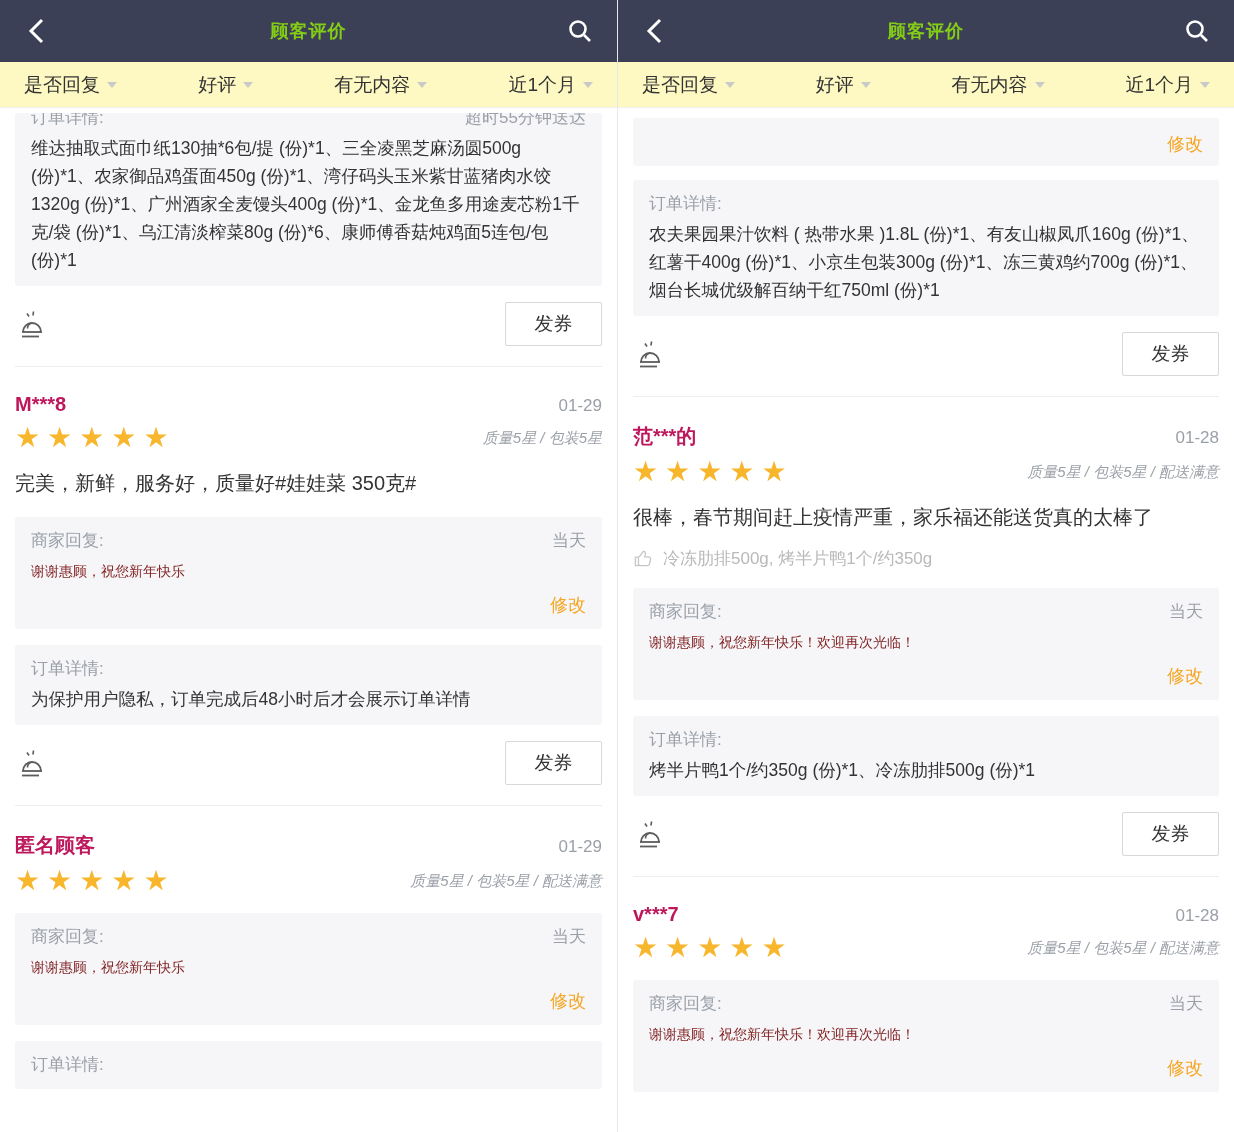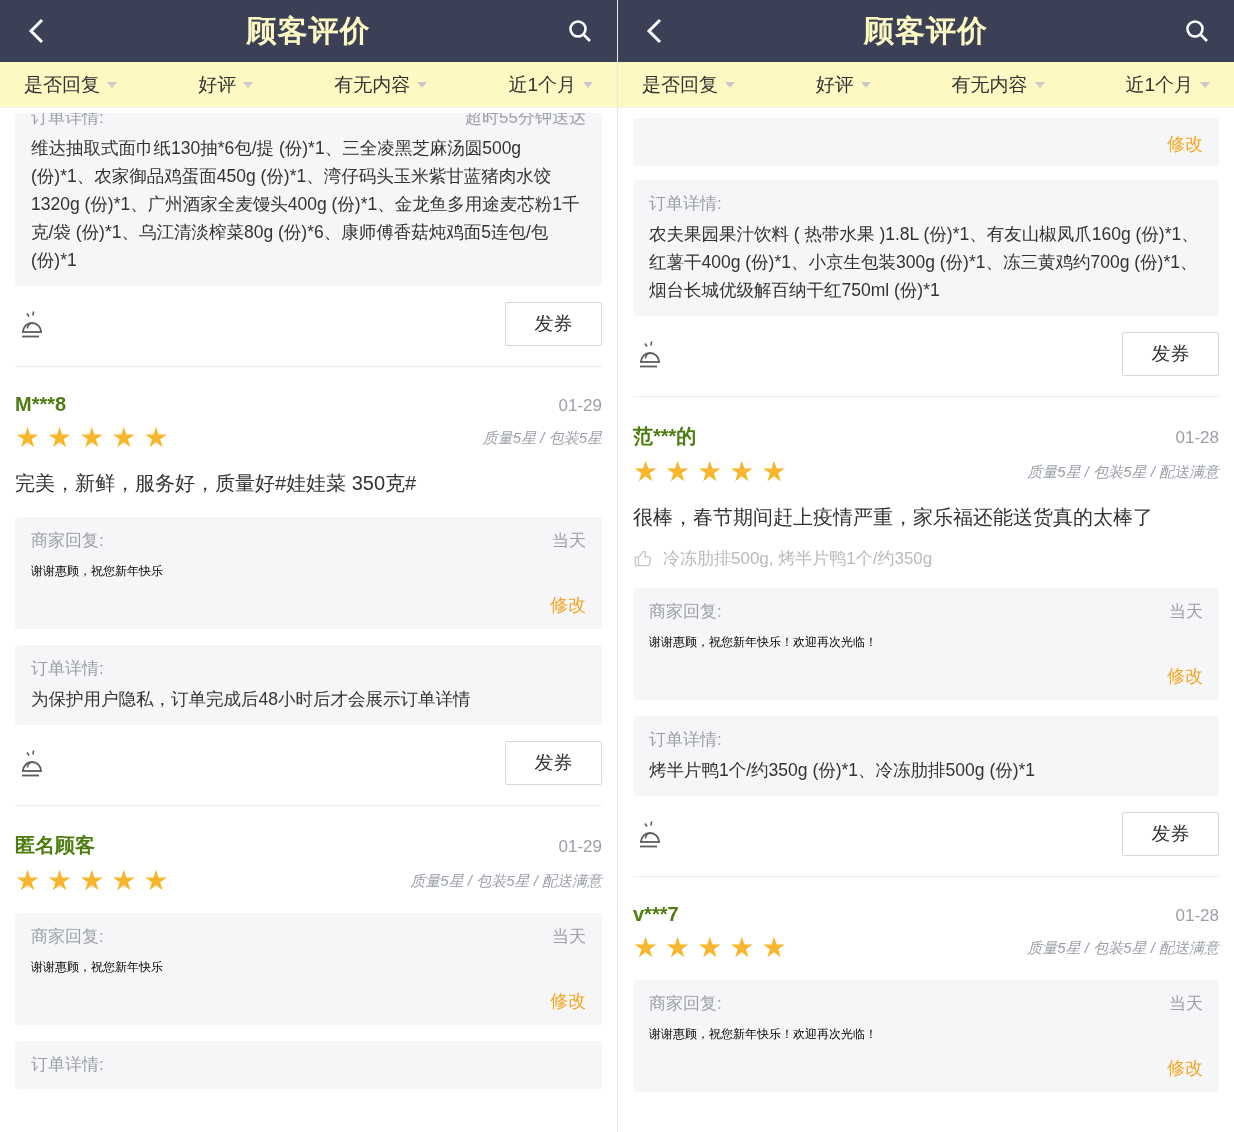--- a/index.html
+++ b/index.html
@@ -5,57 +5,57 @@
   * { margin:0; padding:0; box-sizing:border-box; }
   body { font-family:"Liberation Sans","DejaVu Sans",sans-serif; background:#fff; }
   .app { display:flex; width:1234px; height:1132px; overflow:hidden; background:#fff; }
   .panel { width:617px; height:1132px; overflow:hidden; background:#fff; flex:0 0 617px; }
   .panel.right { border-left:1px solid #e7e7e7; }
 
   
   .app-header { height:62px; background:#3b4057; position:relative;
     display:flex; align-items:center; justify-content:space-between; padding:0 22px; }
   .app-title { position:absolute; left:0; right:0; text-align:center;
-    color:#fef9c3; font-size:30px; font-weight:700; letter-spacing:1px; }
+    color:#84cc16; font-size:18px; font-weight:700; letter-spacing:1px; }
   .hdr-btn { width:30px; height:30px; display:flex; align-items:center; justify-content:center; z-index:2; }
 
   
   .filter-bar { height:46px; background:#fef9c3; display:flex; align-items:center;
     justify-content:space-between; padding:0 24px; border-bottom:1px solid #f1f1f1; }
   .filter-item { display:flex; align-items:center; font-size:19px; color:#333; cursor:pointer; }
   .caret { width:0; height:0; border-left:5px solid transparent; border-right:5px solid transparent;
     border-top:6px solid #c9c9c9; margin-left:7px; display:inline-block; }
 
   .content { padding:0 15px; }
 
   
   .gbox { background:#f6f6f9; border-radius:3px; padding:12px 16px; }
   .gbox-row { display:flex; justify-content:space-between; align-items:flex-start;gap:12px; }
   .glabel, .gtime { color:#9ba0a8; font-size:17px; line-height:24px; }
   .gitems { color:#333; font-size:17.5px; line-height:28px; margin-top:4px; }
-  .greply { color:#000000; font-size:12px; line-height:28px; margin-top:4px; }
+  .greply { color:#7f1d1d; font-size:14px; line-height:28px; margin-top:4px; }
   .gedit { text-align:right; color:#f5a623; font-size:18px; margin-top:8px; cursor:pointer; }
   .clip-box { padding-top:0; margin-top:5px; }
   .clip-box .gbox-row { margin-top:-7px; }
   .stub-box { height:48px; margin-top:10px; display:flex; align-items:flex-end; justify-content:flex-end;
     padding:10px 16px; }
 
   
   .coupon-row { display:flex; justify-content:space-between; align-items:center; margin:16px 0 20px;gap:20px; }
   .alarm-btn { background:none; border:none; cursor:pointer; padding:0; display:flex; }
   .coupon-btn { width:97px; height:44px; background:#fff; border:1px solid #d8d8d8; border-radius:2px;
     font-size:19px; color:#333; display:flex; align-items:center; justify-content:center; cursor:pointer;
     font-family:inherit; }
 
   .section-divider { border-bottom:1px solid #ededed; }
 
   
   .review { padding-top:26px; }
   .review-head { display:flex; justify-content:space-between; align-items:baseline; }
-  .review-name { font-size:20px; font-weight:700; color:#4d7c0f; }
+  .review-name { font-size:20px; font-weight:700; color:#be185d; }
   .review-date { font-size:17px; color:#9ba0a8; }
   .stars-row { display:flex; justify-content:space-between; align-items:center; margin-top:8px; }
   .stars { color:#f8b62d; font-size:28px; letter-spacing:7px; line-height:1; }
   .rating-text { font-size:15px; color:#9ba0a8;font-style:italic; }
   .review-content { font-size:20px; color:#333; line-height:1.55; margin-top:16px; }
   .tag-row { display:flex; align-items:center; gap:9px; margin-top:14px; }
   .tag-text { color:#b9b9b9; font-size:17px; }
   .mt16 { margin-top:16px; } .mt18 { margin-top:18px; }
 </style>
 </head>

